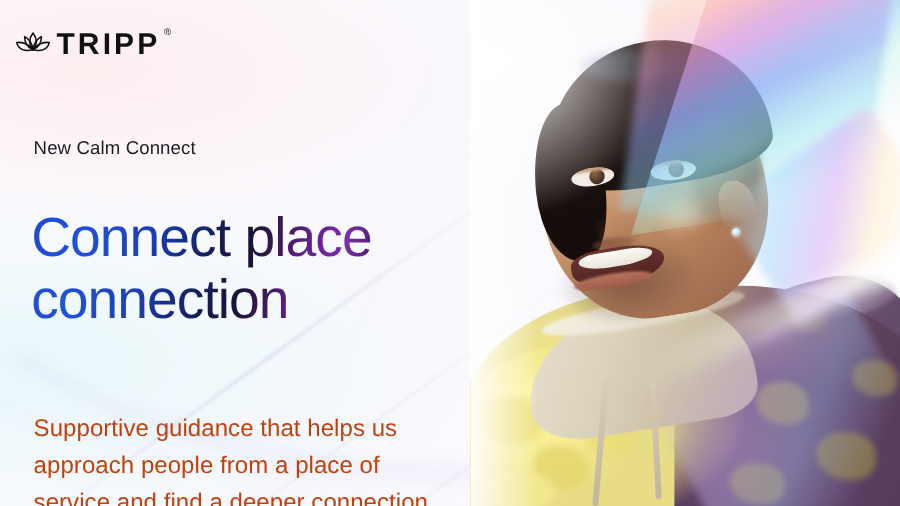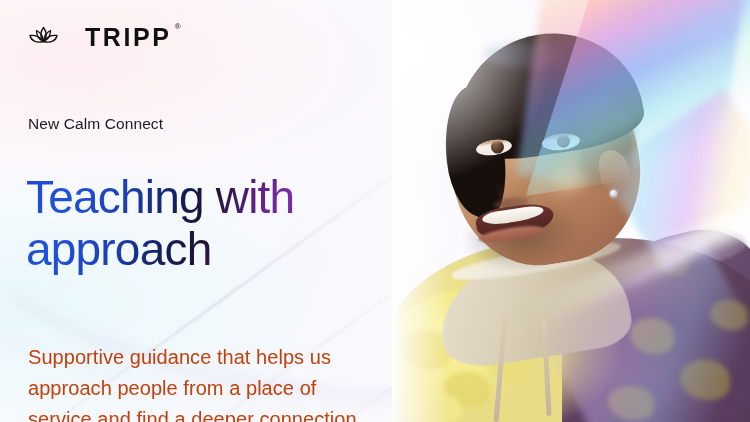--- a/index.html
+++ b/index.html
@@ -356,22 +356,22 @@
     background:
       radial-gradient(60% 50% at 8% 12%, rgba(255,255,255,.92) 0%, rgba(255,255,255,0) 62%),
       linear-gradient(90deg, rgba(255,255,255,.95) 0%, rgba(255,255,255,0) 16%);
     pointer-events:none;
   }
 
   
   .content{position:absolute; left:0; top:0; width:420px; height:422px; z-index:6;}
 
   .logo{
-    position:absolute; left:28px; top:24px;
-    display:flex; align-items:center; gap:26px;
+    position:absolute; left:12px; top:24px;
+    display:flex; align-items:center; gap:4px;
   }
   .logo-mark{width:31px; height:26px; display:block;}
   .logo-word{
     position:relative;
     font-size:25px;
     letter-spacing:2.6px;
     font-weight:bold;
     color:#111114;
     line-height:1;
   }
@@ -516,18 +516,18 @@
         </g>
       </svg>
       <span class="logo-word">
         <span>TRIPP</span>
         <span class="logo-tm">®</span>
       </span>
     </div>
 
     <div class="eyebrow">New Calm Connect</div>
 
-    <h1 class="headline"><span>Teaching with</span><br><span>approach</span></h1>
+    <h1 class="headline"><span>Connect place</span><br><span>connection</span></h1>
 
     <p class="body-copy">Supportive guidance that helps us approach people from a place of service and find a deeper connection to community.</p>
 
   </div>
 </div>
 
 </body></html>

